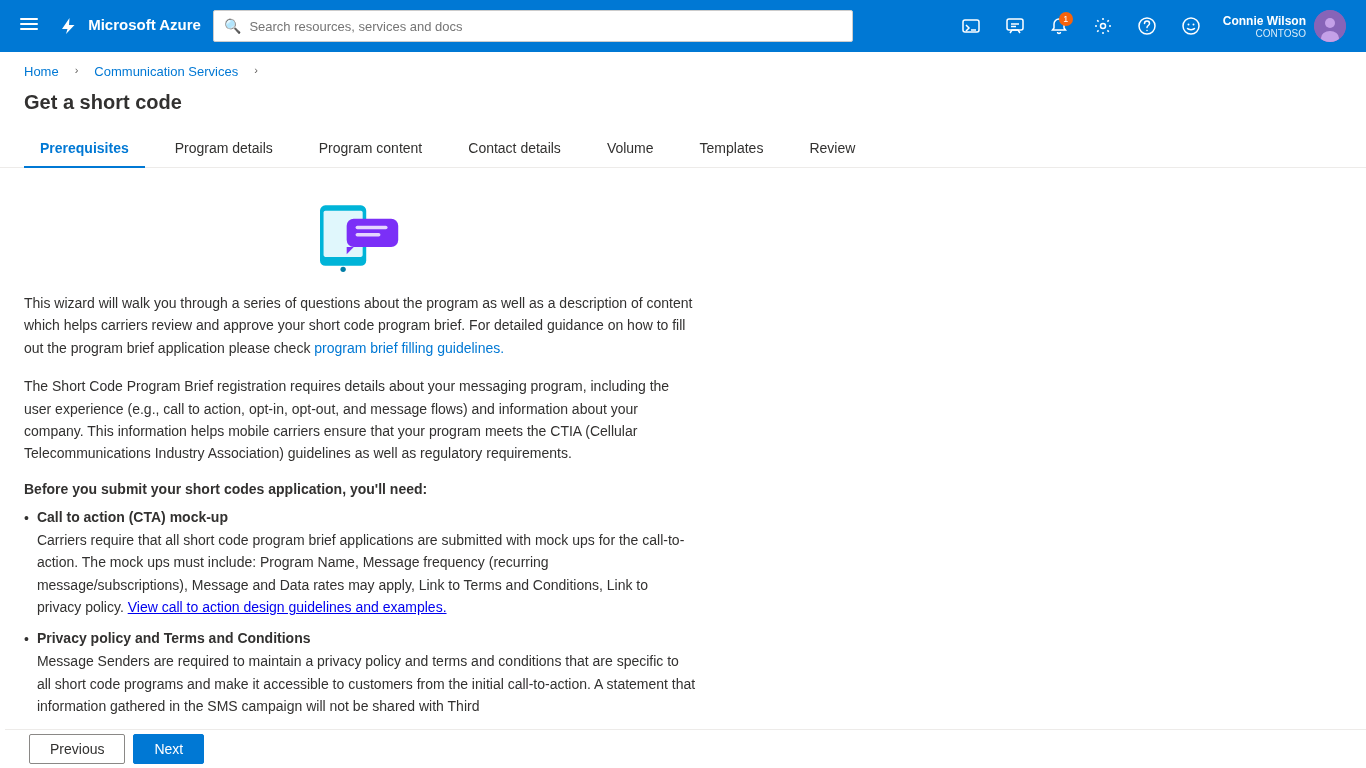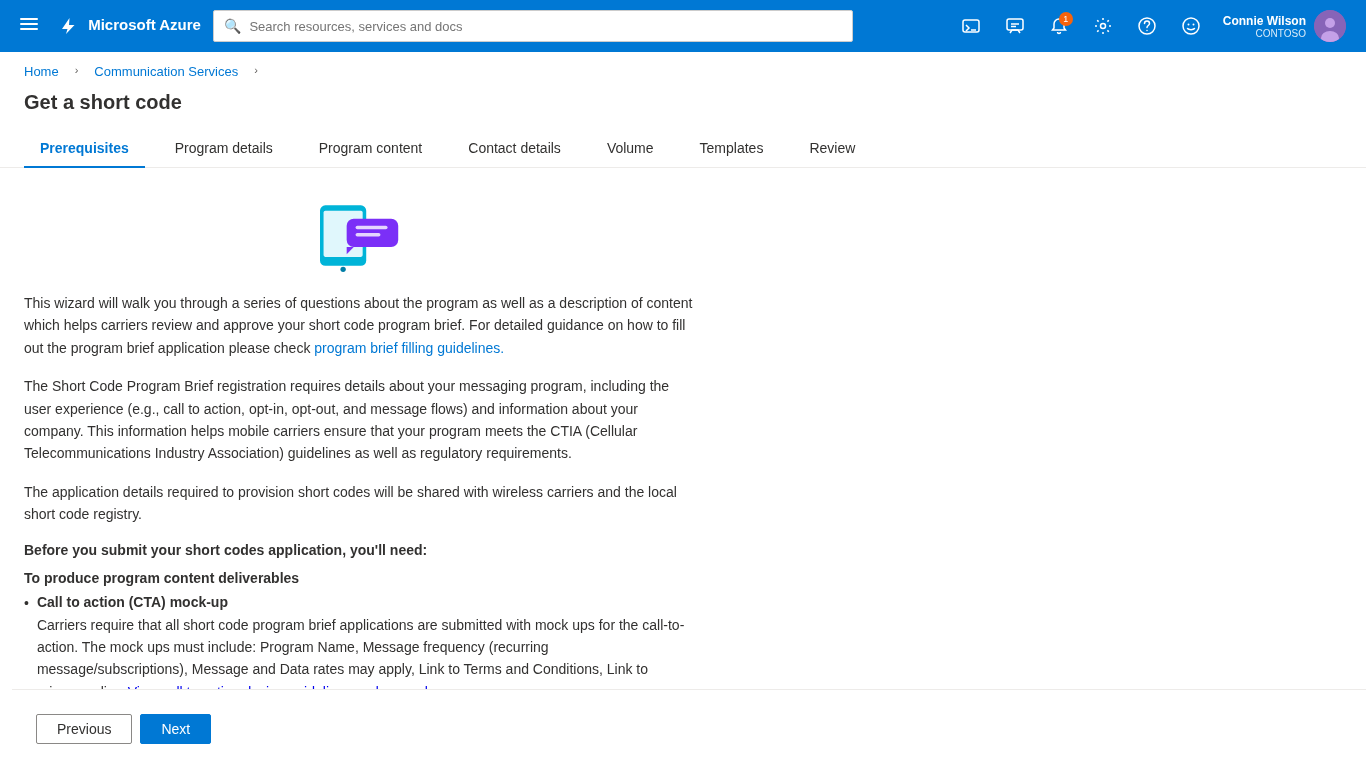--- a/index.html
+++ b/index.html
@@ -192,25 +192,25 @@
     }
     .bullet-text {
       line-height: 1.6;
       color: #323130;
     }
 
     
     .bottom-nav {
       position: fixed;
       bottom: 0;
-      left: 12px;
+      left: 5px;
       right: 0;
       background: white;
       border-top: 1px solid #edebe9;
-      padding: 24px 24px;
+      padding: 4px 24px;
       display: flex;
       gap: 8px;
     }
     .btn-previous {
       padding: 6px 20px;
       border: 1px solid #8a8886;
       background: white;
       color: #323130;
       font-size: 14px;
       cursor: pointer;
@@ -343,25 +343,23 @@
         <rect x="50" y="46" width="28" height="4" rx="2" fill="white" opacity="0.8"></rect>
       </svg>
     </div>
 
     <div class="content-section">
       <span>This wizard will walk you through a series of questions about the program as well as a description of content which helps carriers review and approve your short code program brief. For detailed guidance on how to fill out the program brief application please check </span><a href="#">program brief filling guidelines.</a>
     </div>
 
     <div class="content-section">The Short Code Program Brief registration requires details about your messaging program, including the user experience (e.g., call to action, opt-in, opt-out, and message flows) and information about your company. This information helps mobile carriers ensure that your program meets the CTIA (Cellular Telecommunications Industry Association) guidelines as well as regulatory requirements.</div>
 
-    <div class="content-section">The application details required to provision short codes will be shared with wireless carriers and the local short code registry.</div>
 
     <div class="section-heading">Before you submit your short codes application, you'll need:</div>
 
-    <div class="subsection-heading">To produce program content deliverables</div>
 
     <ul class="bullet-list">
       <li>
         <span class="bullet-dot">•</span>
         <div class="bullet-content">
           <div class="bullet-title">Call to action (CTA) mock-up</div>
           <div class="bullet-text">
             <span>Carriers require that all short code program brief applications are submitted with mock ups for the call-to-action. The mock ups must include: Program Name, Message frequency (recurring message/subscriptions), Message and Data rates may apply, Link to Terms and Conditions, Link to privacy policy.</span> <a href="#">View call to action design guidelines and examples.</a>
           </div>
         </div>

